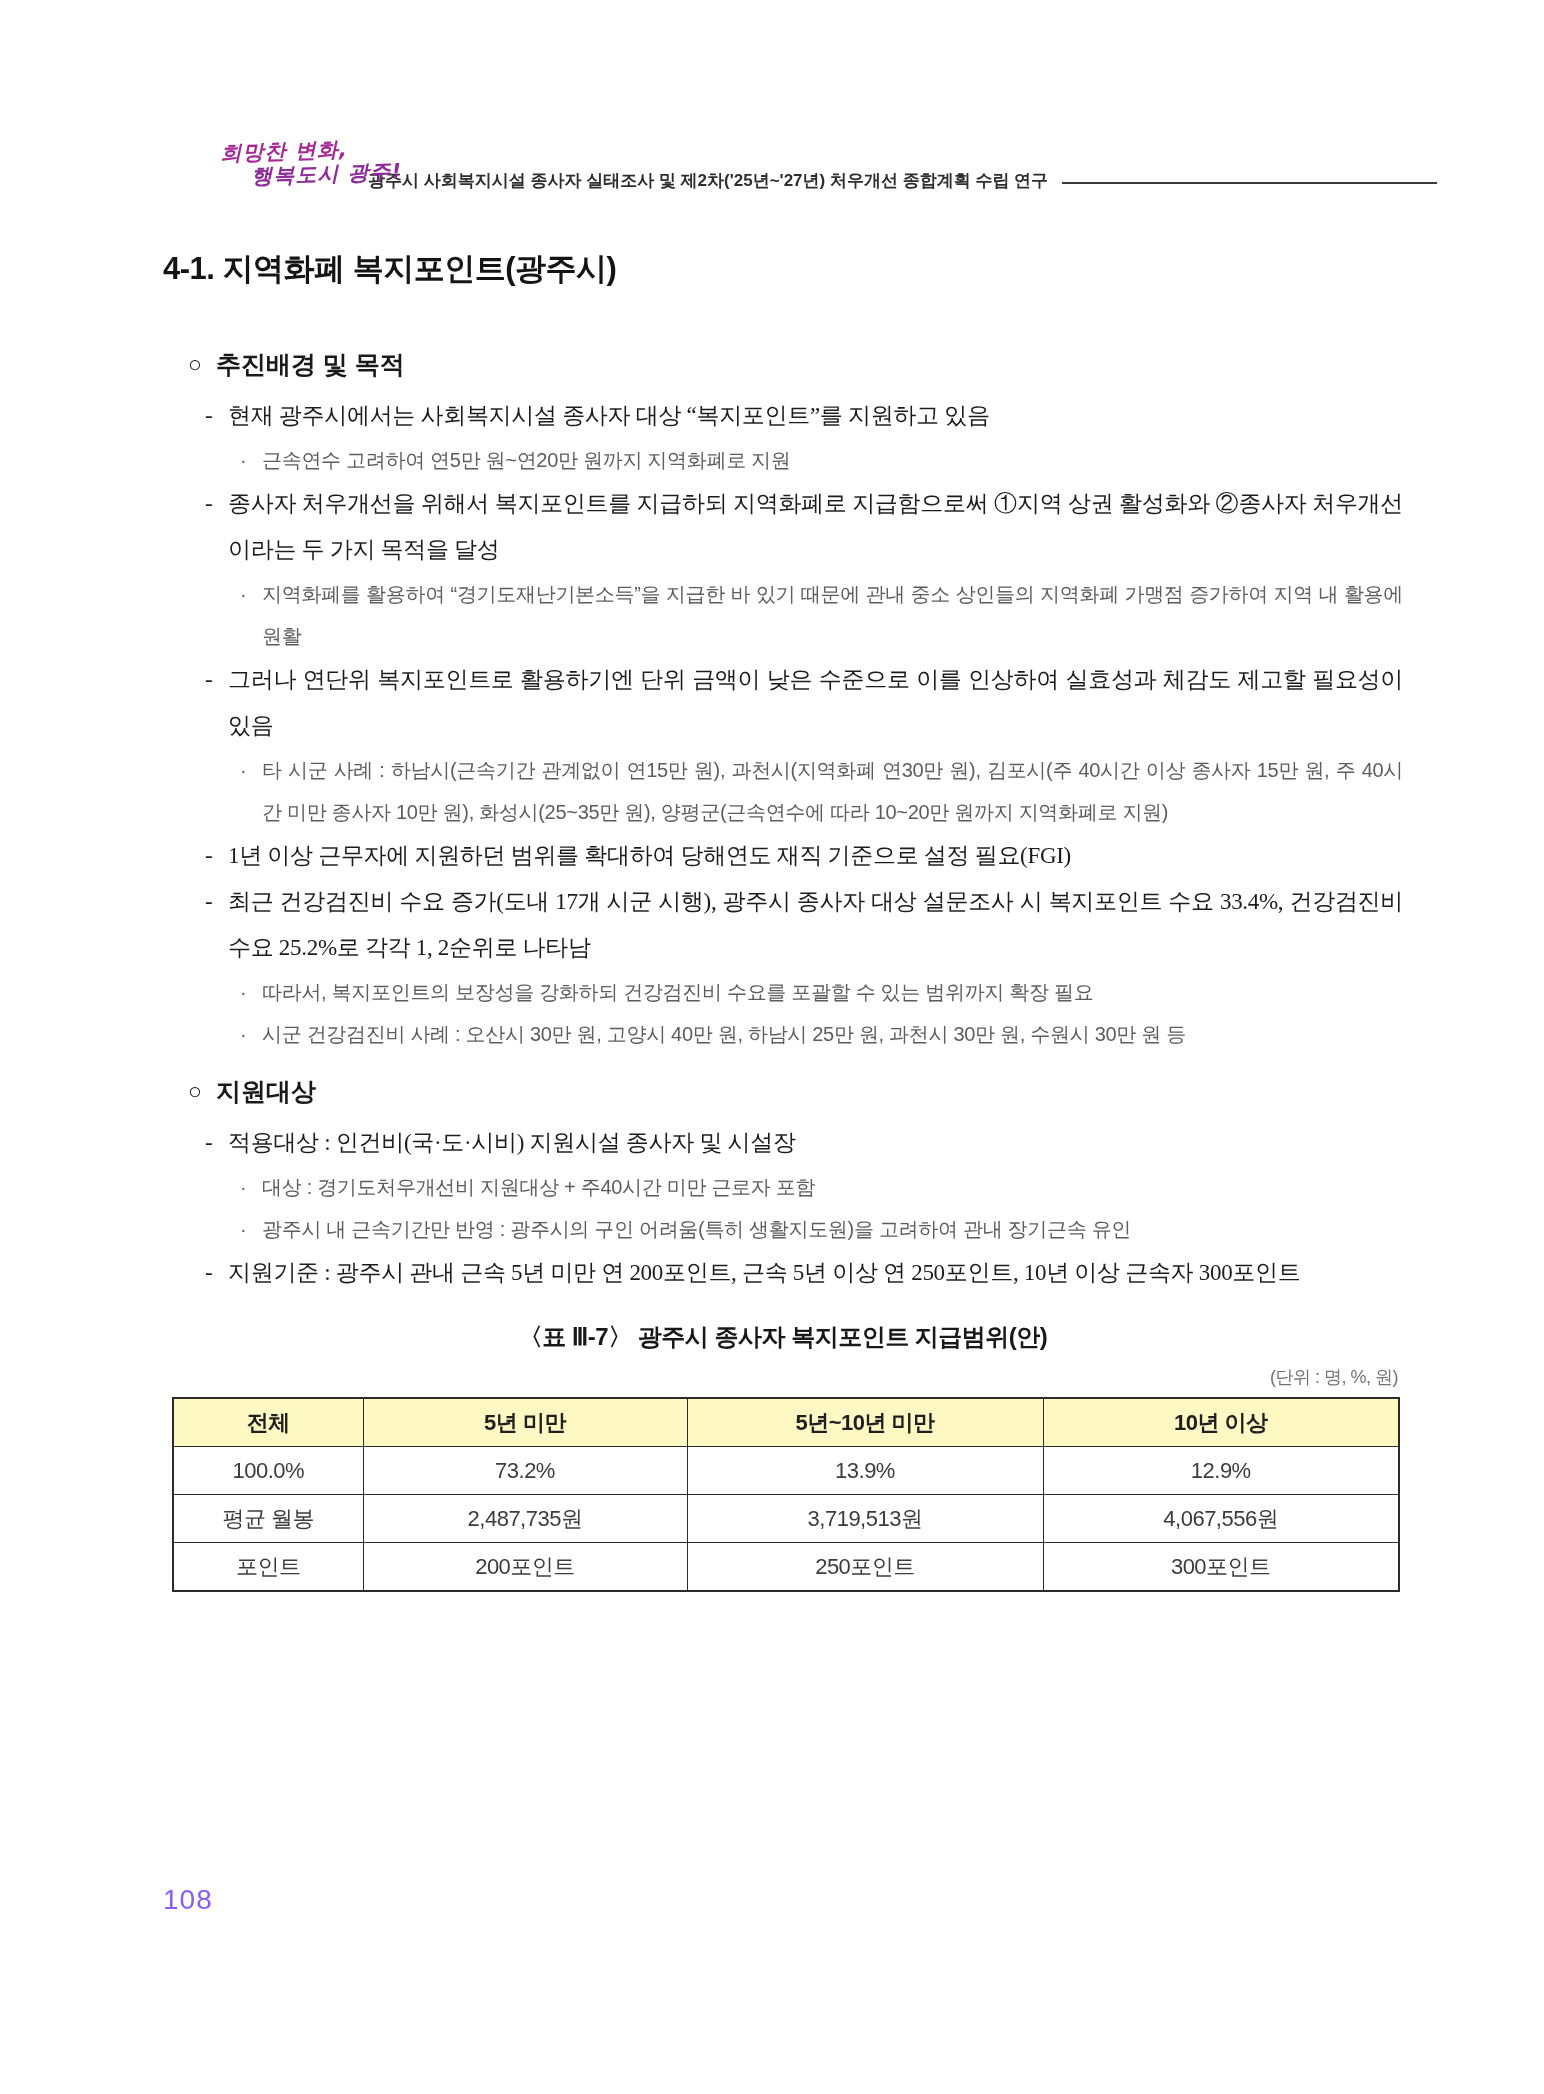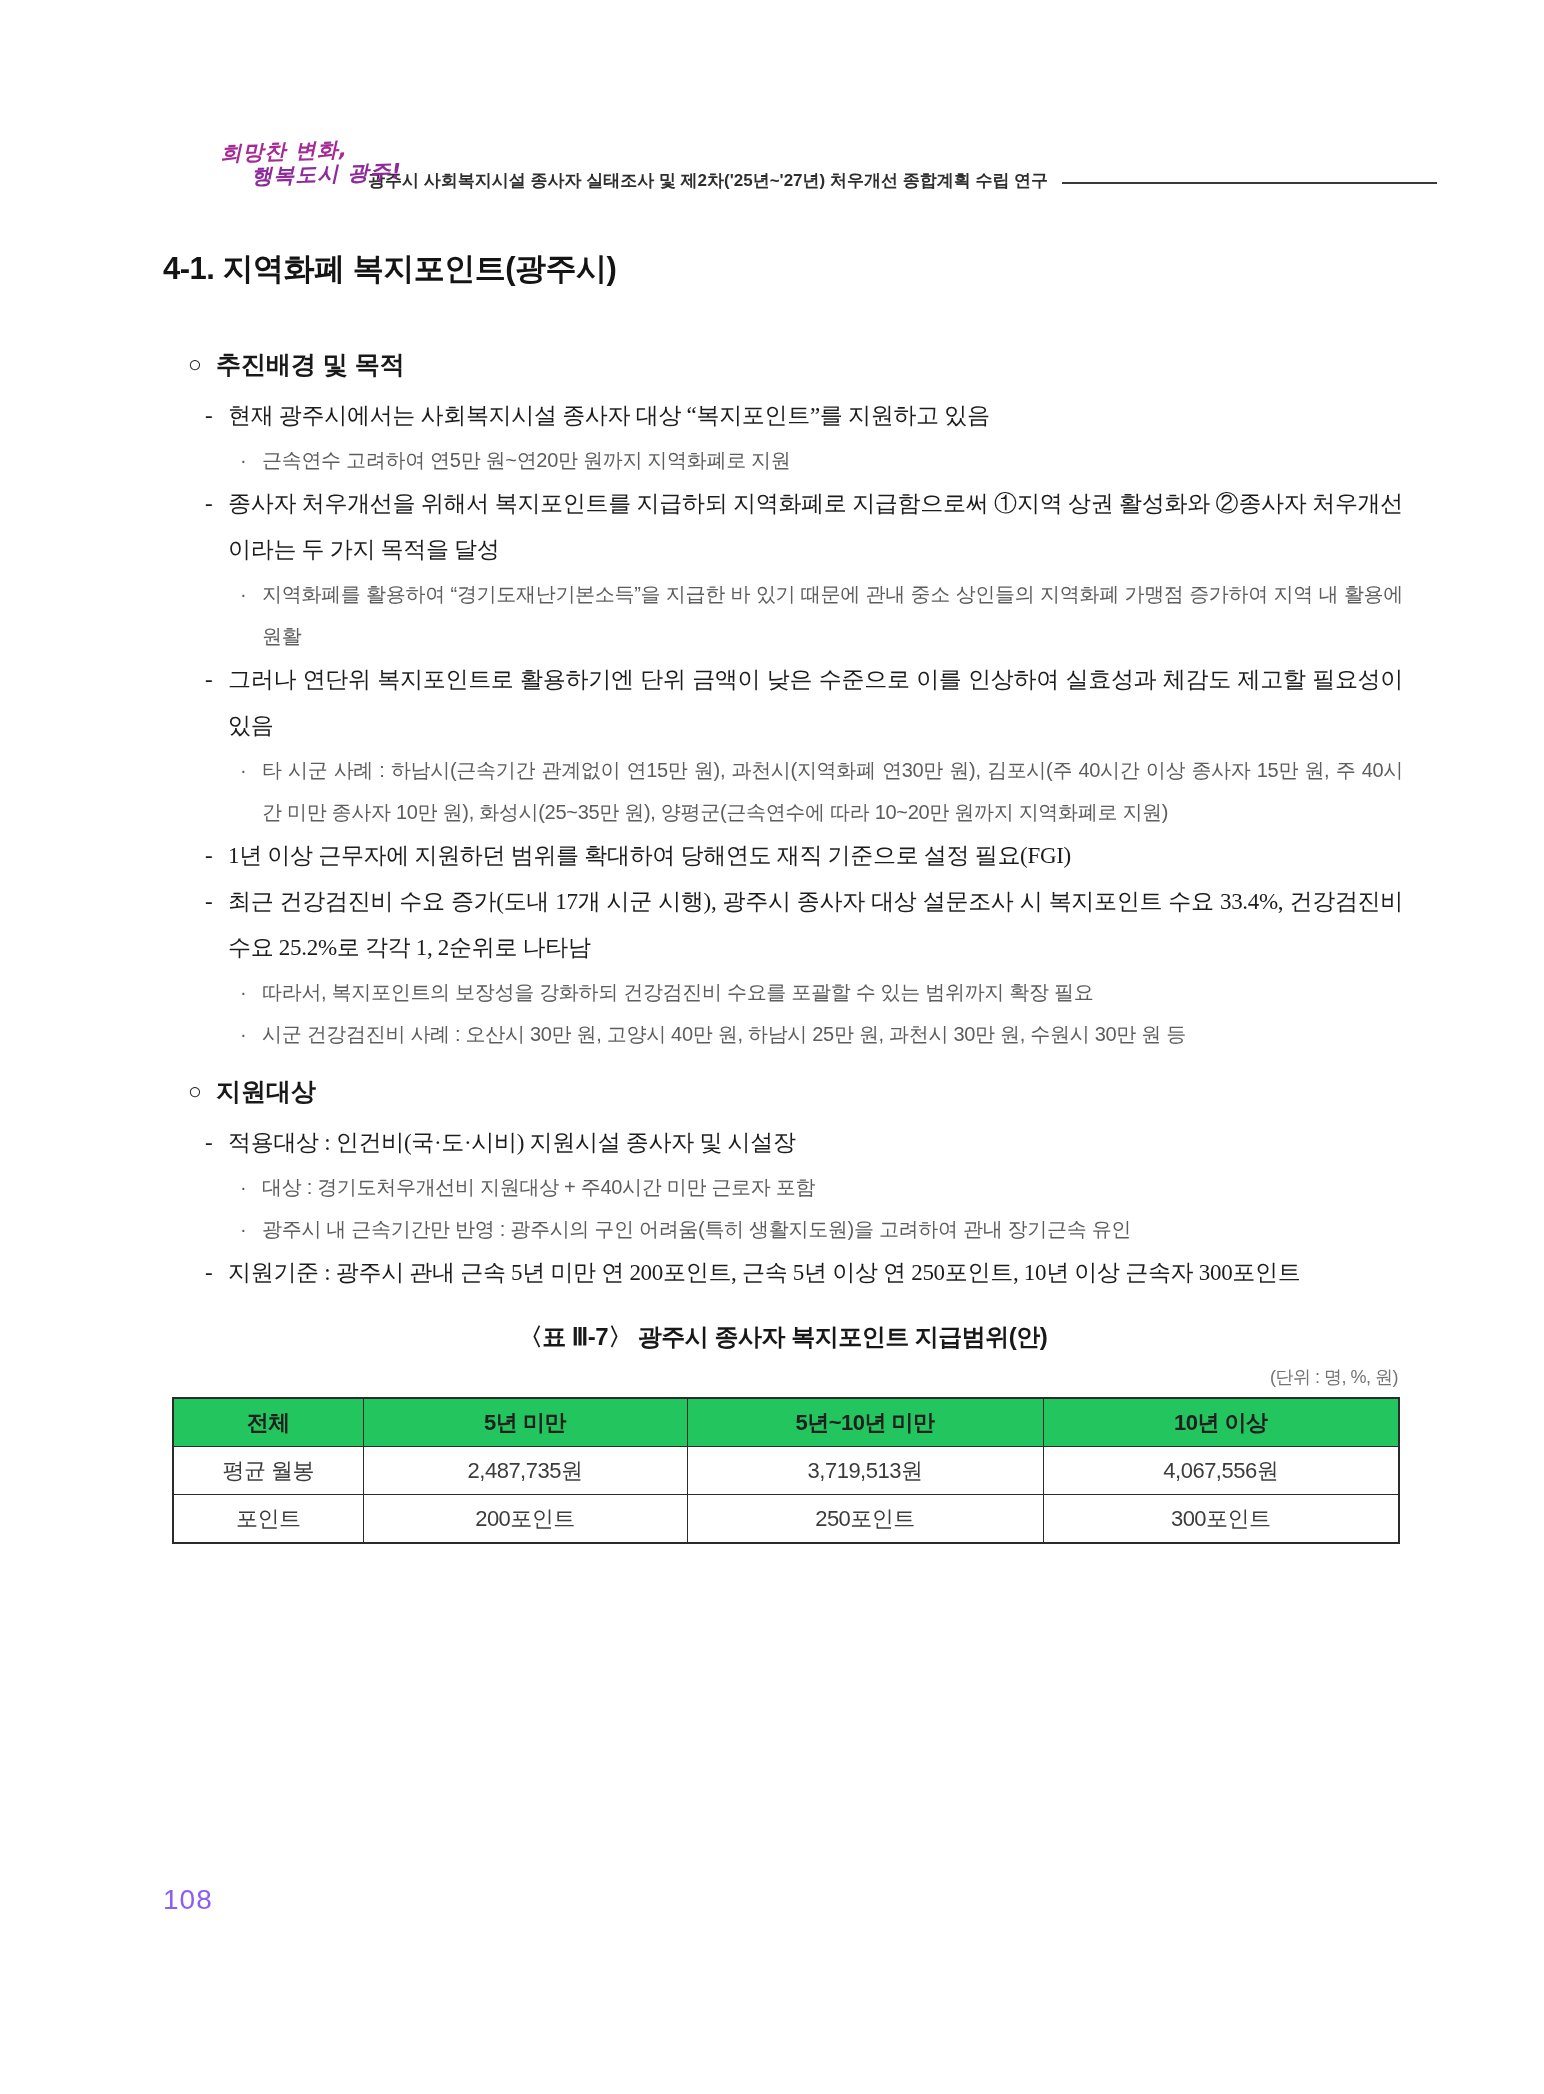--- a/index.html
+++ b/index.html
@@ -77,21 +77,21 @@
     font-size:22px;color:#3c3c3c;letter-spacing:-0.5px;
   }
   table.datatable col.c1{width:190px;}
   table.datatable col.c2{width:324px;}
   table.datatable col.c3{width:356px;}
   table.datatable col.c4{width:356px;}
   table.datatable th,table.datatable td{
     border:1px solid #2b2b2b;height:47px;text-align:center;vertical-align:middle;
     font-weight:400;padding:0 4px;
   }
-  table.datatable th{background:#22c55e;color:#1f1f1f;font-weight:600;}
+  table.datatable th{background:#fef9c3;color:#1f1f1f;font-weight:600;}
   table.datatable{border:2px solid #2b2b2b;}
 
   
   .pageno{
     position:absolute;left:163px;top:1884px;
     font-size:28px;color:#8b5cf6;letter-spacing:1px;
   }
 </style>
 </head>
 <body>
@@ -192,20 +192,26 @@
       <thead>
         <tr>
           <th>전체</th>
           <th>5년 미만</th>
           <th>5년~10년 미만</th>
           <th>10년 이상</th>
         </tr>
       </thead>
       <tbody>
         <tr>
+          <td>100.0%</td>
+          <td>73.2%</td>
+          <td>13.9%</td>
+          <td>12.9%</td>
+        </tr>
+        <tr>
           <td>평균 월봉</td>
           <td>2,487,735원</td>
           <td>3,719,513원</td>
           <td>4,067,556원</td>
         </tr>
         <tr>
           <td>포인트</td>
           <td>200포인트</td>
           <td>250포인트</td>
           <td>300포인트</td>

